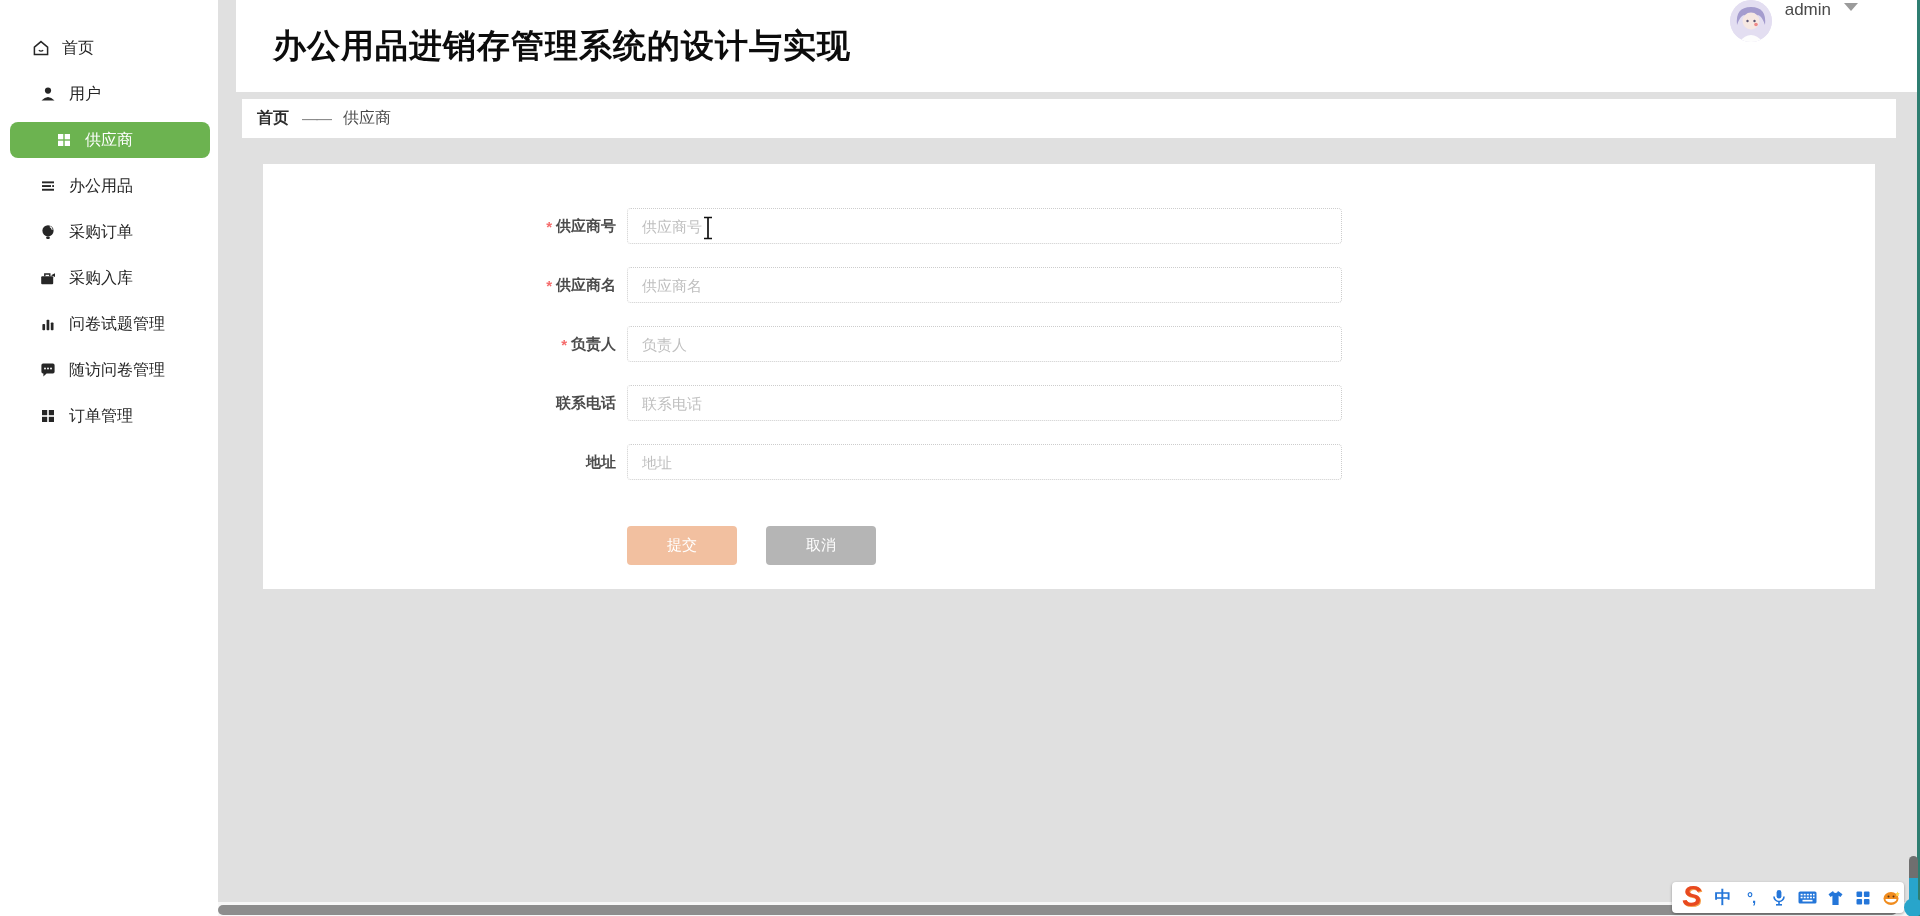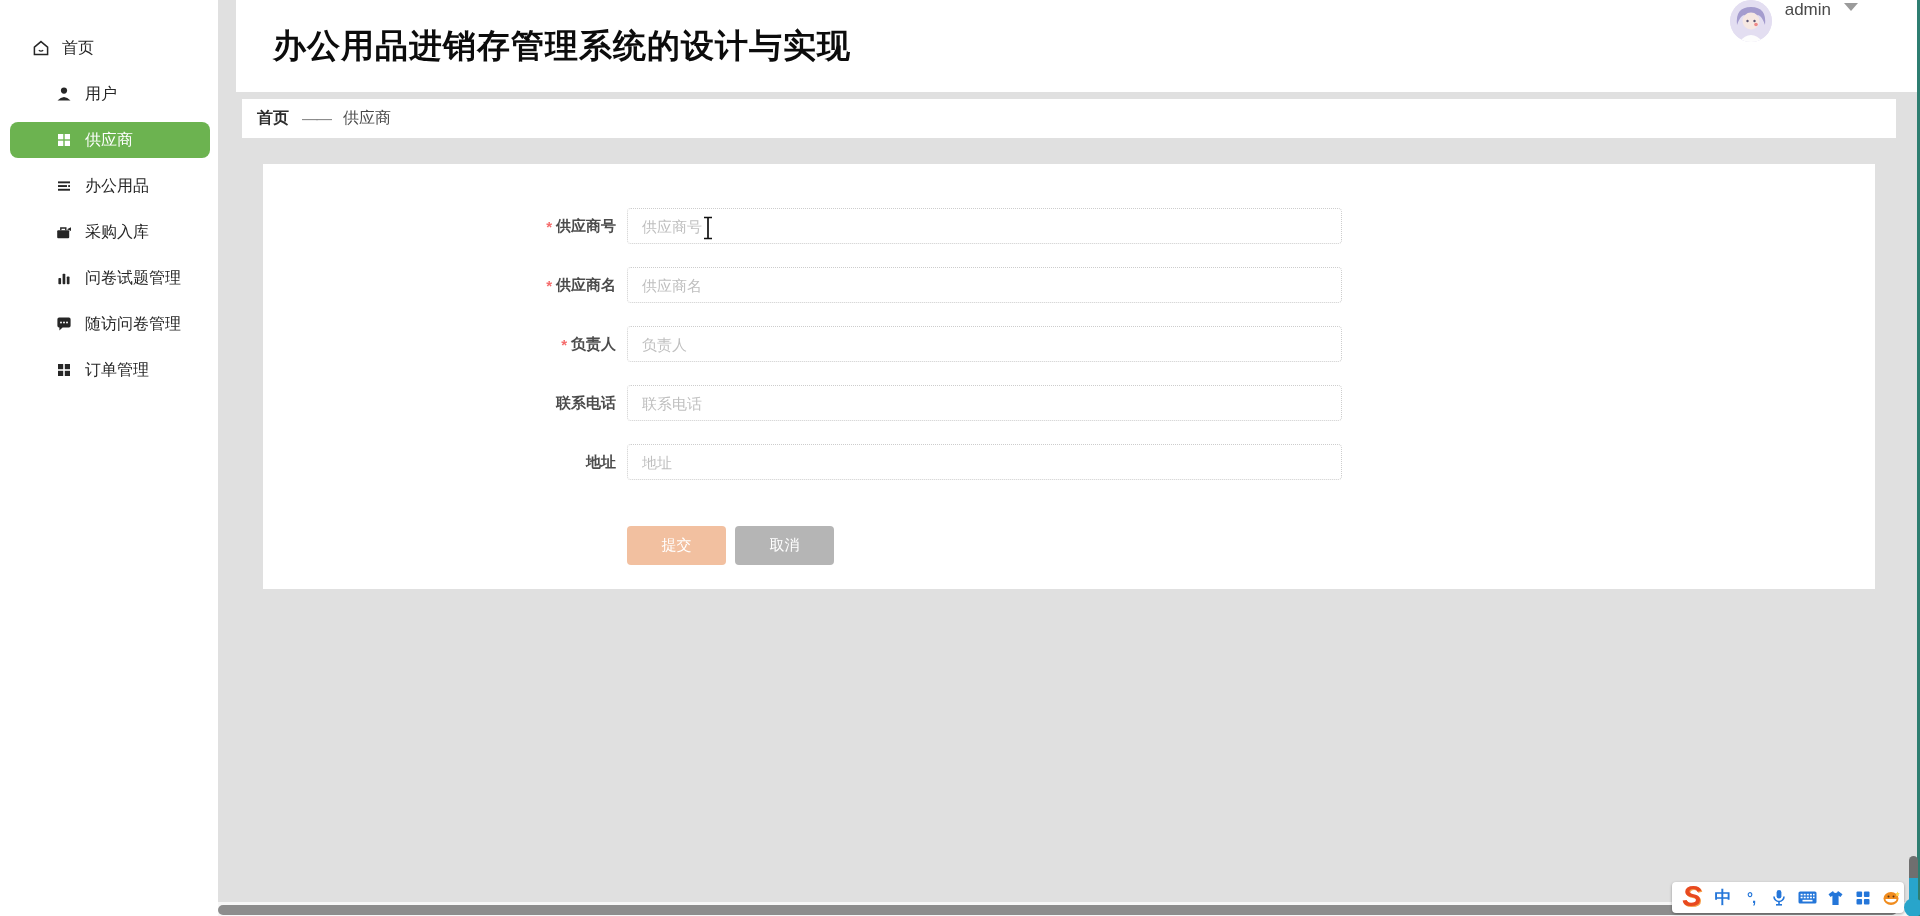--- a/index.html
+++ b/index.html
@@ -14,21 +14,21 @@
   .page-title{
     position:absolute;left:37px;top:50%;transform:translateY(-50%);
     font-size:33px;font-weight:bold;color:#0c0c0c;letter-spacing:1px;white-space:nowrap;
   }
   .user-box{position:absolute;right:62px;top:0;height:92px;display:flex;align-items:flex-start;gap:13px;cursor:pointer;}
   .avatar{width:42px;height:42px;border-radius:50%;overflow:hidden;background:#e3def1;flex:0 0 auto;}
   .user-name{font-size:17px;color:#4a4a4a;}
   .caret-down{width:0;height:0;border-left:7px solid transparent;border-right:7px solid transparent;border-top:8px solid #9b9b9b;margin-top:3px;}
   
   .sidebar{position:absolute;left:0;top:0;bottom:0;width:218px;background:#fff;padding-top:25px;z-index:2;}
-  .side-item{height:46px;display:flex;align-items:center;gap:13px;padding-left:56px;font-size:16px;color:#262626;cursor:pointer;white-space:nowrap;}
+  .side-item{height:46px;display:flex;align-items:center;gap:13px;padding-left:40px;font-size:16px;color:#262626;cursor:pointer;white-space:nowrap;}
   .side-item.top{padding-left:33px;}
   .side-item .ic{width:16px;height:16px;flex:0 0 auto;display:block;}
   .side-item.active{
     height:36px;margin:5px 8px 5px 10px;padding-left:46px;
     background:#6cb350;color:#fff;border-radius:8px;
   }
   
   .crumb{
     position:absolute;left:242px;top:99px;width:1654px;height:39px;background:#fff;
     display:flex;align-items:center;font-size:16px;color:#3a3a3a;
@@ -42,24 +42,24 @@
   .frow{display:flex;align-items:center;height:36px;margin-bottom:23px;}
   .flabel{width:353px;display:flex;justify-content:flex-end;align-items:center;font-size:15px;font-weight:bold;color:#4c4c4c;white-space:nowrap;}
   .req{color:#f56c6c;margin-right:4px;font-size:15px;}
   .finput{
     margin-left:11px;width:715px;height:36px;border:1px dotted #cdcdcd;border-radius:4px;
     background:#fff;padding:0 14px;font-size:15px;color:#333;outline:none;
     font-family:"Liberation Sans","DejaVu Sans",sans-serif;
   }
   .finput::placeholder{color:#bfbfbf;}
   .btn-row{margin-top:46px;margin-left:364px;display:flex;gap:9px;}
-  .btn{width:99px;height:39px;border:none;border-radius:4px;color:#fff;font-size:15px;cursor:pointer;
+  .btn{width:110px;height:39px;border:none;border-radius:4px;color:#fff;font-size:15px;cursor:pointer;
        font-family:"Liberation Sans","DejaVu Sans",sans-serif;}
   .btn-submit{background:#f2c0a0;}
-  .btn-cancel{background:#b5b5b5;}
+  .btn-cancel{background:#b5b5b5;margin-left:20px;}
   
   .ibeam{position:absolute;left:701px;top:216px;z-index:5;pointer-events:none;}
   
   .htrack{position:absolute;left:218px;right:0;bottom:0;height:14px;background:#f7f7f7;z-index:6;}
   .hthumb{position:absolute;left:0;top:3px;width:1679px;height:10px;background:#8d8d8d;border-radius:5px;cursor:pointer;}
   
   .edge-line{position:absolute;right:0;top:0;bottom:0;width:3px;background:#2f7e71;z-index:9;}
   .scrubber{position:absolute;left:1904px;top:856px;width:20px;height:60px;z-index:9;cursor:pointer;}
   .scrub-gray{position:absolute;left:5px;top:0;width:9px;height:22px;background:#6f6f6f;border-radius:5px 5px 0 0;}
   .scrub-teal{position:absolute;left:5px;top:22px;width:9px;height:28px;background:#28a5cb;}
@@ -123,20 +123,28 @@
       <span>供应商</span>
     </div>
     <div class="side-item">
       <svg class="ic" viewBox="0 0 16 16">
           <rect x="2" y="3.4" width="12" height="1.9" fill="currentColor"></rect>
           <rect x="2" y="7.1" width="9" height="1.9" fill="currentColor"></rect>
           <rect x="12.2" y="7.1" width="1.8" height="1.9" fill="currentColor"></rect>
           <rect x="2" y="10.8" width="12" height="1.9" fill="currentColor"></rect>
         </svg>
       <span>办公用品</span>
+    </div>
+    <div class="side-item">
+      <svg class="ic" viewBox="0 0 16 16">
+          <circle cx="8" cy="6.8" r="5.6" fill="currentColor"></circle>
+          <path d="M9.8 2.4 a4 4 0 0 1 2.4 3.4" fill="none" stroke="#fff" stroke-width="1.1"></path>
+          <rect x="6.3" y="12.4" width="3.4" height="2.6" rx="0.8" fill="currentColor"></rect>
+        </svg>
+      <span>采购订单</span>
     </div>
     <div class="side-item">
       <svg class="ic" viewBox="0 0 16 16">
           <path d="M4.8 6.2 V4 h5 v2.2" fill="none" stroke="currentColor" stroke-width="1.4"></path>
           <rect x="1.2" y="6.2" width="12" height="8" rx="1" fill="currentColor"></rect>
           <path d="M11 5.2 L15 3.2 V7 Z" fill="currentColor"></path>
         </svg>
       <span>采购入库</span>
     </div>
     <div class="side-item">

